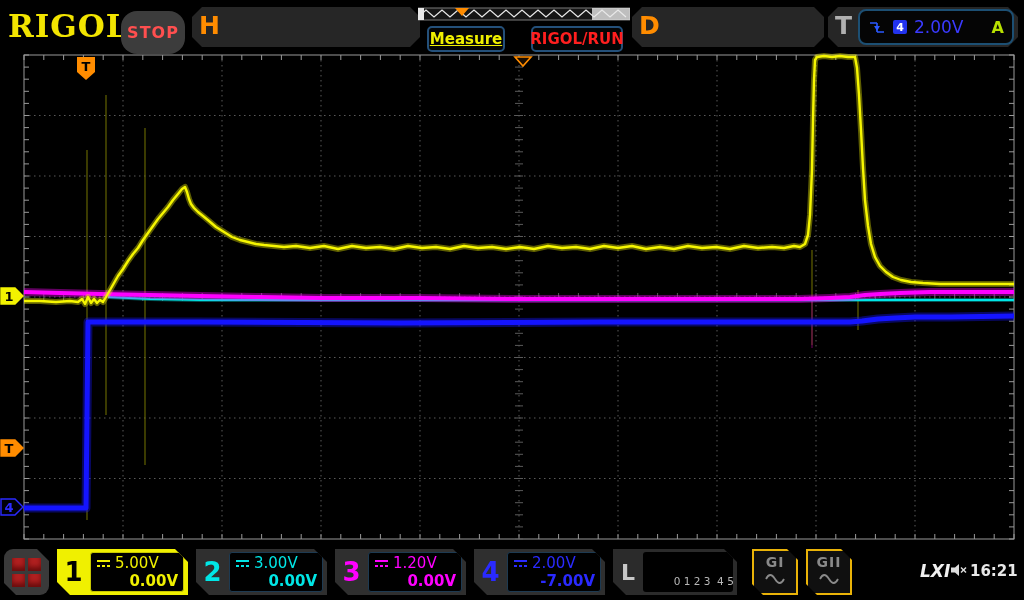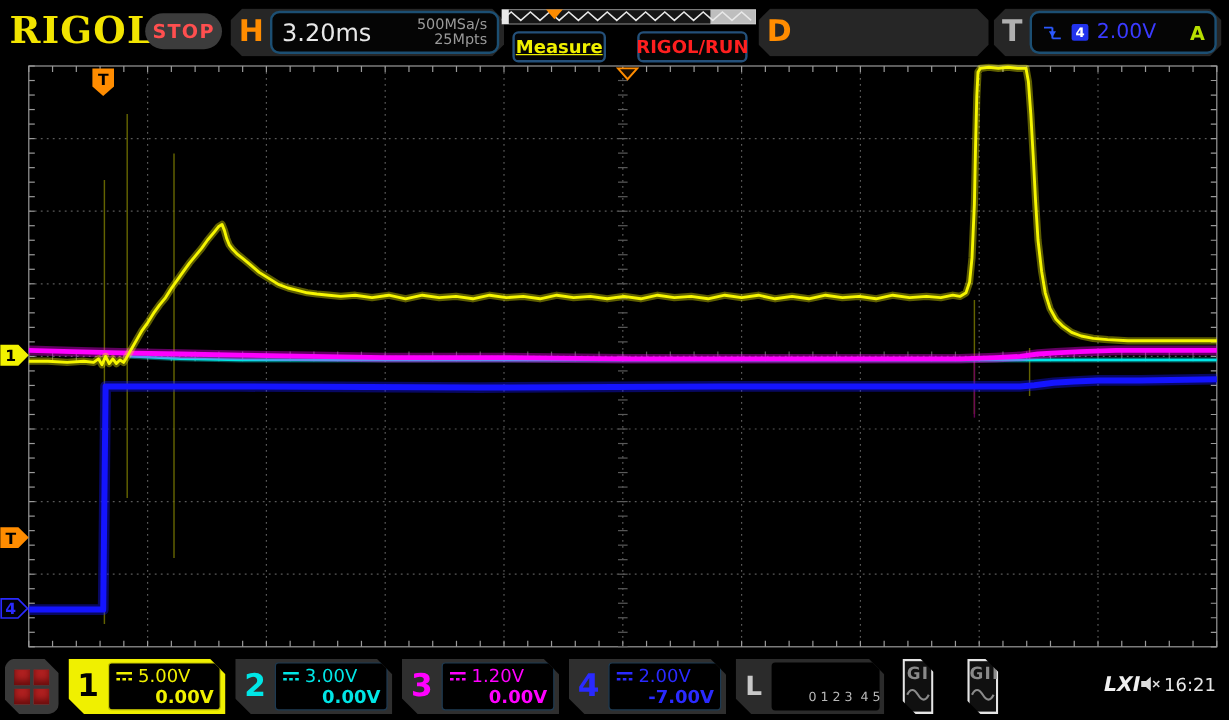--- a/index.html
+++ b/index.html
@@ -5,21 +5,21 @@
   html,body{margin:0;padding:0;background:#000;}
   body{width:1024px;height:600px;position:relative;overflow:hidden;
        font-family:"DejaVu Sans",sans-serif;-webkit-font-smoothing:antialiased;}
   #screen{position:absolute;inset:0;background:#000;}
   #wavesvg{position:absolute;left:0;top:0;}
 
   
   #topbar{position:absolute;left:0;top:0;width:1024px;height:53px;background:#000;z-index:5;}
   #logo{position:absolute;left:8px;top:8px;font-family:"DejaVu Serif",serif;
         font-weight:bold;font-size:31px;color:#f2e400;letter-spacing:1px;}
-  #stopbadge{position:absolute;left:121px;top:11px;width:64px;height:30px;border-radius:16px;
+  #stopbadge{position:absolute;left:121px;top:11px;width:64px;height:43px;border-radius:16px;
         background:#3c3c3c;color:#ff4f4f;font-weight:bold;font-size:16px;letter-spacing:1px;
         display:flex;align-items:center;justify-content:center;}
   .panel{position:absolute;top:7px;height:40px;background:#262626;
         clip-path:polygon(10px 0,calc(100% - 10px) 0,100% 10px,100% calc(100% - 10px),
         calc(100% - 10px) 100%,10px 100%,0 calc(100% - 10px),0 10px);}
   .plabel{position:absolute;left:7px;top:4px;font-size:25px;font-weight:bold;color:#ff8c00;}
   .vbox{position:absolute;top:2px;height:32px;background:#050505;border:2px solid #1c4f73;
         border-radius:8px;display:flex;align-items:center;padding:0 8px;}
   #hpanel{left:192px;width:228px;}
   #hpanel .vbox{left:33px;width:171px;}
@@ -58,28 +58,28 @@
         border:1px solid #1d3a52;border-radius:3px;color:var(--ch);padding:1px 5px;}
   .chbox.sel .chinner{border-color:#c8c800;color:#f0f000;}
   .chrow1{display:flex;align-items:center;gap:4px;font-size:15px;line-height:18px;}
   .choffset{text-align:right;font-size:15px;line-height:18px;font-weight:bold;}
   #lbox{position:absolute;left:613px;top:4px;width:124px;height:46px;background:#2b2b2b;
         clip-path:polygon(0 0,calc(100% - 13px) 0,100% 13px,100% 100%,13px 100%,0 calc(100% - 13px));}
   #llabel{position:absolute;left:0;top:0;width:30px;height:100%;color:#c8c8c8;font-weight:bold;
         font-size:22px;display:flex;align-items:center;justify-content:center;}
   #ldigits{position:absolute;left:30px;top:3px;right:4px;bottom:3px;background:#000;border-radius:3px;
         color:#b8b8b8;font-size:10.5px;line-height:19px;padding:1px 4px;white-space:pre;text-align:center;}
-  .gbox{position:absolute;top:4px;width:26px;height:46px;background:#101010;border:2px solid #e5e5e5;
+  .gbox{position:absolute;top:4px;width:46px;height:46px;background:#101010;border:2px solid #eab308;
         clip-path:polygon(0 0,calc(100% - 11px) 0,100% 11px,100% 100%,11px 100%,0 calc(100% - 11px));
         color:#8a8a8a;text-align:center;box-sizing:border-box;}
   .gbox .glabel{font-size:14px;font-weight:bold;line-height:18px;margin-top:2px;letter-spacing:1px;}
   #lxilogo{position:absolute;left:920px;top:16px;color:#f0f0f0;font-weight:bold;font-style:italic;
         font-size:17px;letter-spacing:0px;}
   #spkicon{position:absolute;left:950px;top:18px;}
-  #clock{position:absolute;left:970px;top:17px;color:#e8e8e8;font-size:15px;}
+  #clock{position:absolute;left:970px;top:17px;color:#e8e8e8;font-size:15px;font-weight:bold;}
 </style>
 </head>
 <body>
 
 <div id="screen">
 
   <svg id="wavesvg" width="1024" height="600">
       <rect x="24" y="55" width="990" height="484" fill="none" stroke="#9a9a9a" stroke-width="1"></rect>
       <line x1="123" y1="55" x2="123" y2="539" stroke="#5a5a5a" stroke-width="1" stroke-dasharray="1.5 3.5"></line>
       <line x1="222" y1="55" x2="222" y2="539" stroke="#5a5a5a" stroke-width="1" stroke-dasharray="1.5 3.5"></line>
@@ -406,27 +406,20 @@
         <text x="9" y="512" text-anchor="middle" font-size="13" font-weight="bold" fill="#2a2aff">4</text>
       </g>
     </svg>
 
   <div id="topbar">
     <div id="logo">RIGOL</div>
     <div id="stopbadge">STOP</div>
 
     <div class="panel" id="hpanel">
       <div class="plabel">H</div>
-      <div class="vbox">
-        <span class="tbtime">3.20ms</span>
-        <span id="srcol">
-          <span>500MSa/s</span><br>
-          <span>25Mpts</span>
-        </span>
-      </div>
     </div>
 
     <svg id="posbar" width="212" height="14">
         <rect x="0" y="1" width="212" height="12" fill="#161616" stroke="#7a7a7a" stroke-width="1"></rect>
         <rect x="0" y="1" width="6" height="12" fill="#e8e8e8"></rect>
         <rect x="174" y="1" width="38" height="12" fill="#e8e8e8" opacity="0.8"></rect>
         <polyline points="0,10 8,3 16,10 24,3 32,10 40,3 48,10 56,3 64,10 72,3 80,10 88,3 96,10 104,3 112,10 120,3 128,10 136,3 144,10 152,3 160,10 168,3 176,10 184,3 192,10 200,3 208,10 " fill="none" stroke="#e8e8e8" stroke-width="1.3"></polyline>
         <polygon points="37,1 51,1 44,9" fill="#ff8c00"></polygon>
       </svg>
 

